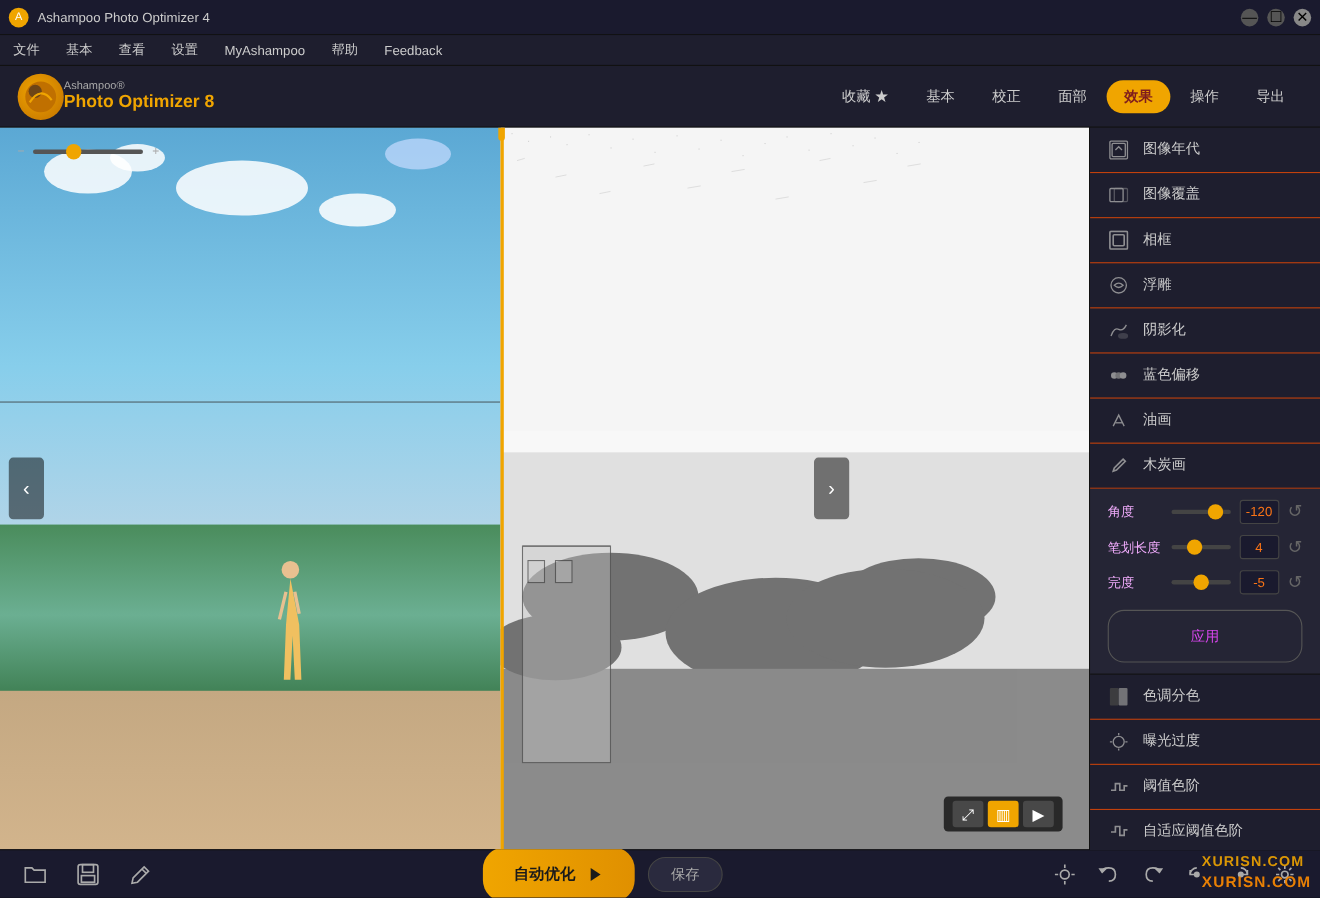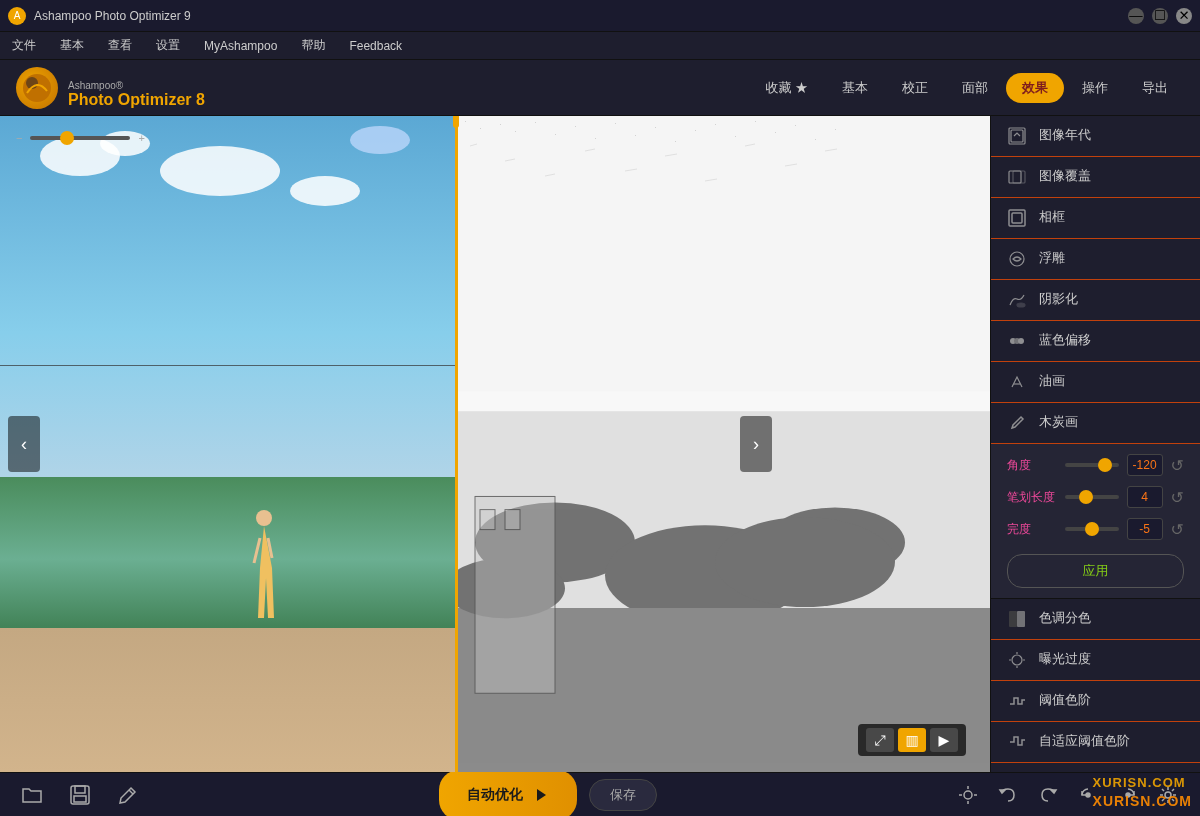--- a/index.html
+++ b/index.html
@@ -39,21 +39,21 @@
     
     #logobar {
       height: 56px;
       background: #1e1e2e;
       display: flex;
       align-items: center;
       padding: 0 16px;
       justify-content: space-between;
       border-bottom: 1px solid #111;
     }
-    #logo-area { display: flex; align-items: flex-end; gap: 10px; }
+    #logo-area { display: flex; align-items: center; }
     #logo-circle { width: 42px; height: 42px; border-radius: 50%; background: radial-gradient(circle at 40% 40%, #f0a500, #c07000); display: flex; align-items: center; justify-content: center; overflow: hidden; }
     #logo-text { display: flex; flex-direction: column; }
     #logo-brand { color: #aaa; font-size: 10px; }
     #logo-product { color: #f0a500; font-size: 16px; font-weight: bold; }
     #nav-tabs { display: flex; gap: 2px; align-items: center; }
     .nav-tab {
       padding: 6px 16px;
       color: #ccc;
       cursor: pointer;
       font-size: 13px;
@@ -210,21 +210,21 @@
       padding: 10px 16px;
       background: #252535;
       border-bottom: 1px solid #111;
     }
     .control-row {
       display: flex;
       align-items: center;
       margin-bottom: 10px;
       gap: 8px;
     }
-    .control-label { width: 50px; font-size: 12px; color: #ec4899; flex-shrink: 0; }
+    .control-label { width: 50px; font-size: 12px; color: #f0abfc; flex-shrink: 0; }
     .control-slider-track {
       flex: 1;
       height: 4px;
       background: #444;
       border-radius: 2px;
       position: relative;
     }
     .control-slider-thumb {
       width: 14px;
       height: 14px;
@@ -244,25 +244,25 @@
       color: #f97316;
       font-size: 12px;
       display: flex;
       align-items: center;
       justify-content: center;
       flex-shrink: 0;
     }
     .control-reset { color: #666; cursor: pointer; font-size: 16px; flex-shrink: 0; }
     .apply-btn {
       width: 100%;
-      height: 34px;
+      height: 48px;
       background: transparent;
       border: 1px solid #555;
       border-radius: 15px;
-      color: #84cc16;
+      color: #d946ef;
       cursor: pointer;
       font-size: 13px;
       margin-top: 4px;
     }
 
     
     #bottombar {
       height: 44px;
       background: #1a1a2e;
       border-top: 1px solid #111;
@@ -351,21 +351,21 @@
       bottom: 0; left: 0; right: 0;
       background: linear-gradient(180deg, #c4a882 0%, #D2B48C 100%);
     }
   </style>
 </head>
 <body>
 
 <div id="titlebar">
   <div id="titlebar-left">
     <div id="titlebar-icon">A</div>
-    <span id="titlebar-title">Ashampoo Photo Optimizer 9</span>
+    <span id="titlebar-title">Ashampoo Photo Optimizer 4</span>
   </div>
   <div id="titlebar-controls">
     <button class="title-btn minimize">—</button>
     <button class="title-btn maximize">☐</button>
     <button class="title-btn close">✕</button>
   </div>
 </div>
 
 <div id="menubar">
 <span class="menu-item">文件</span>

